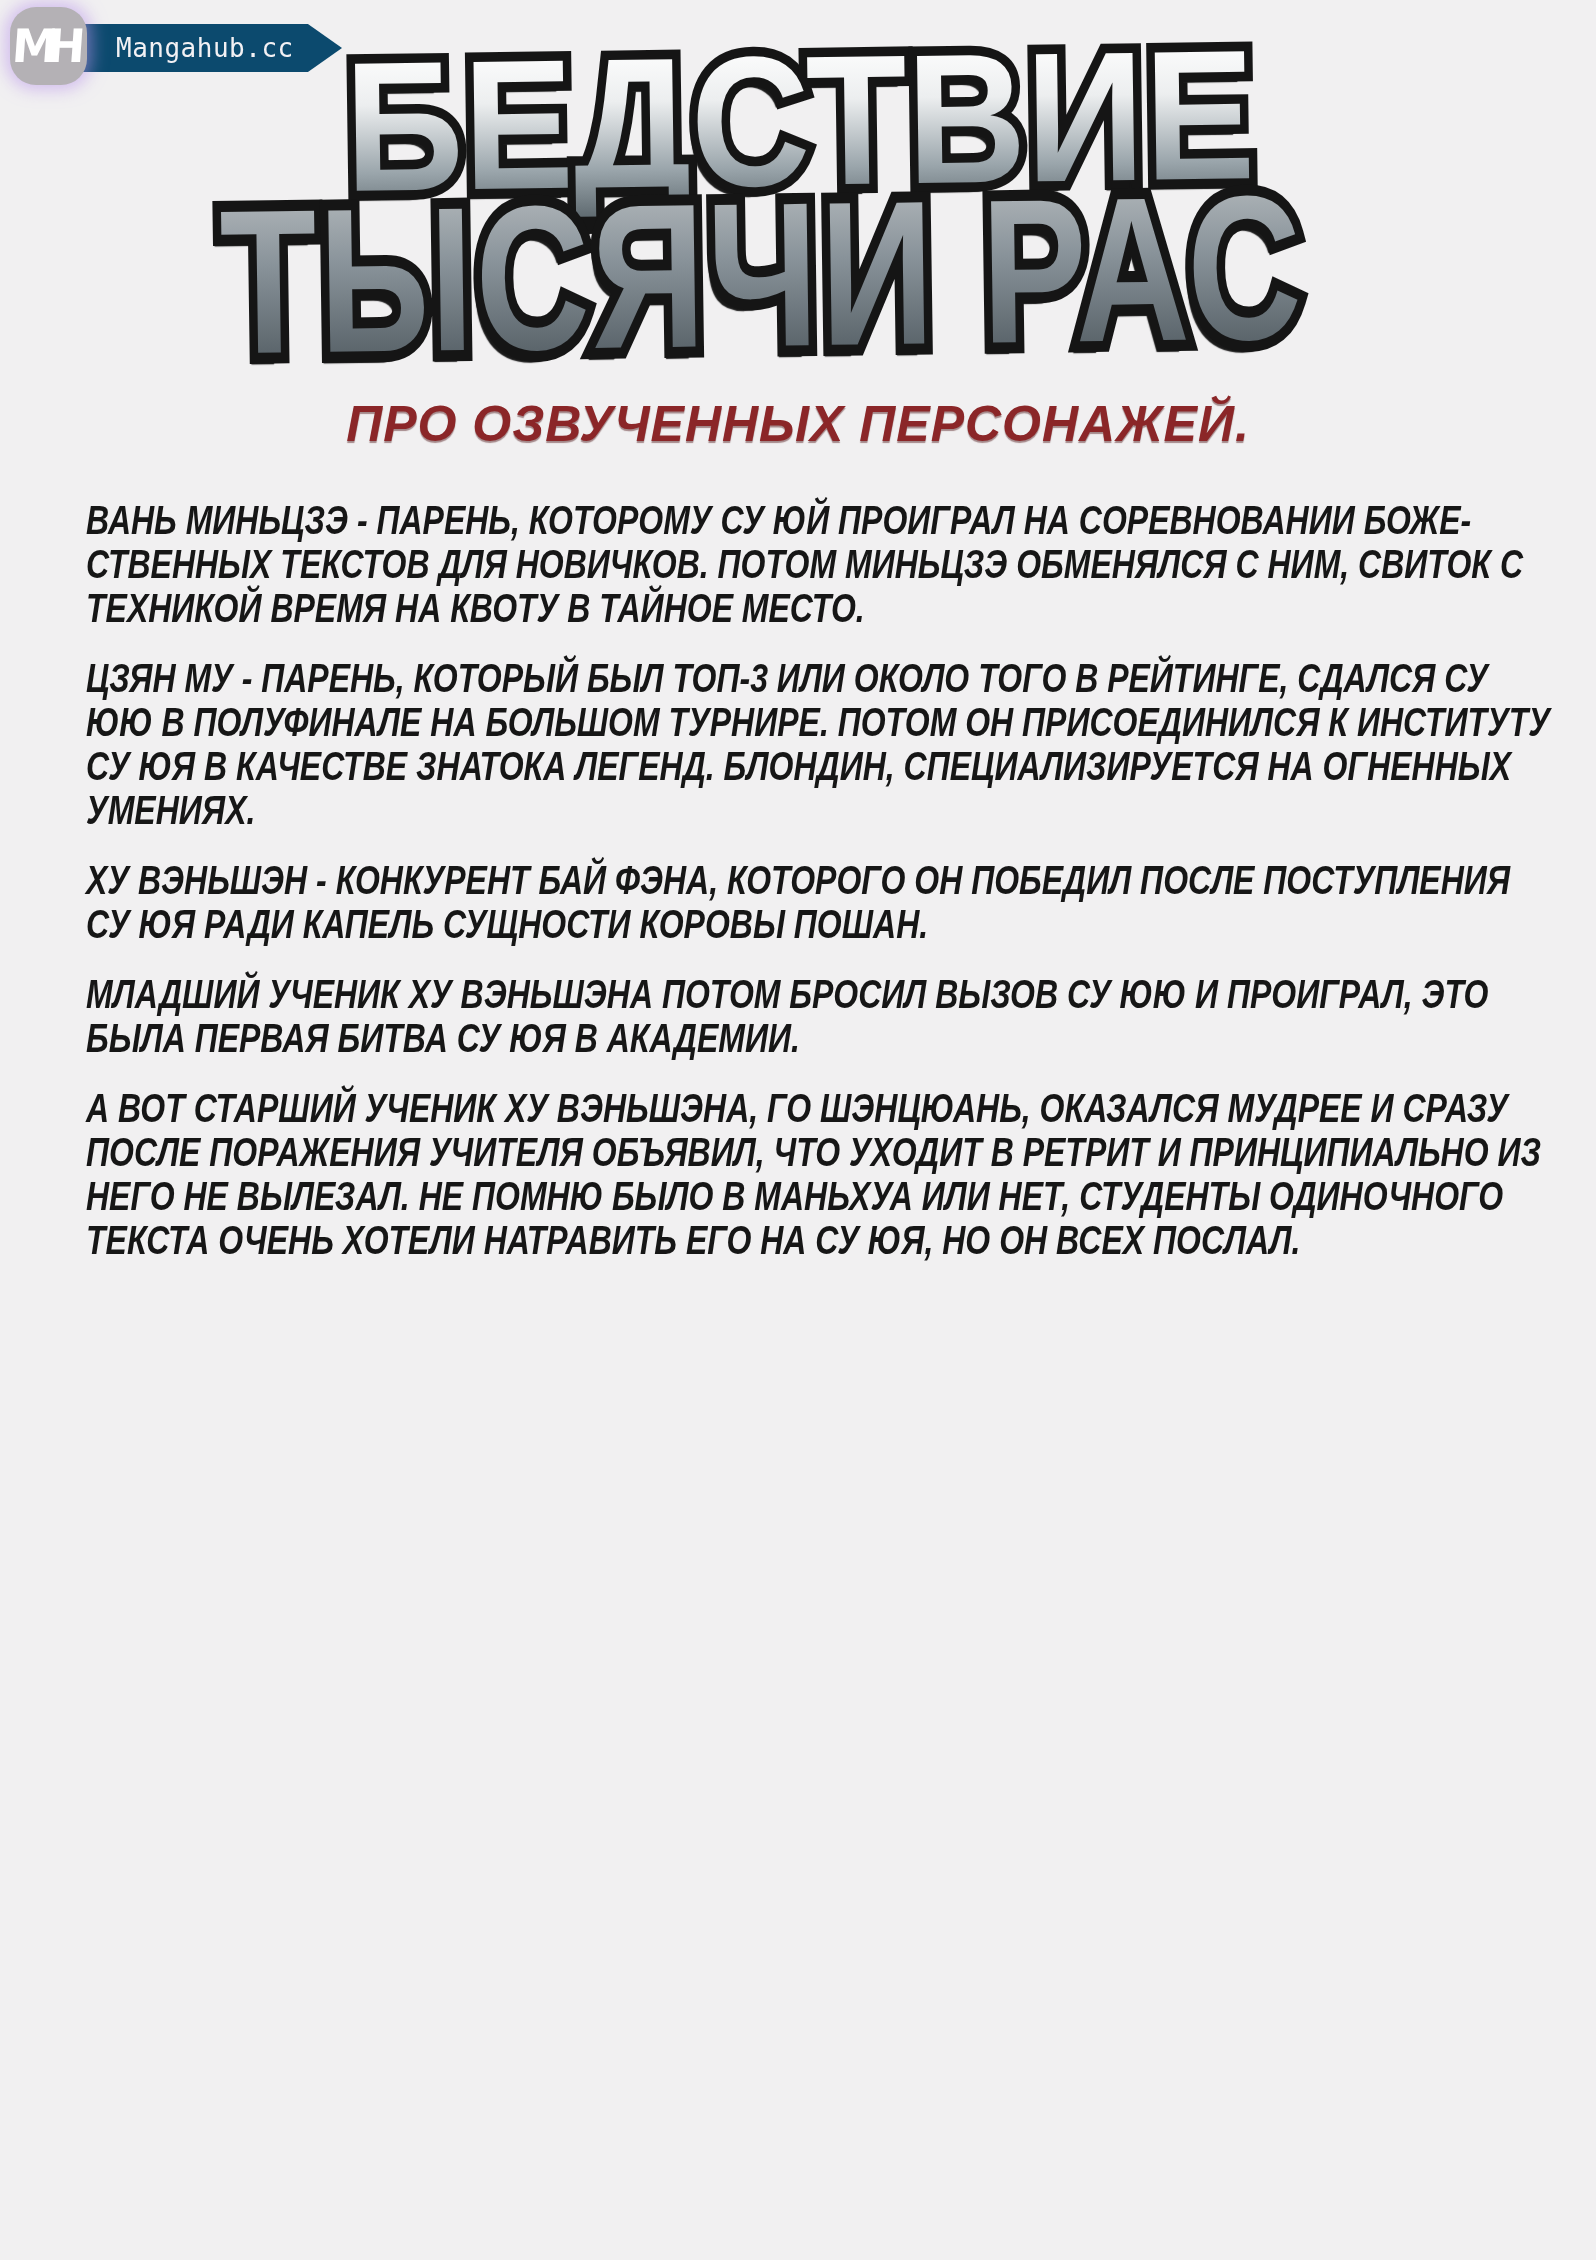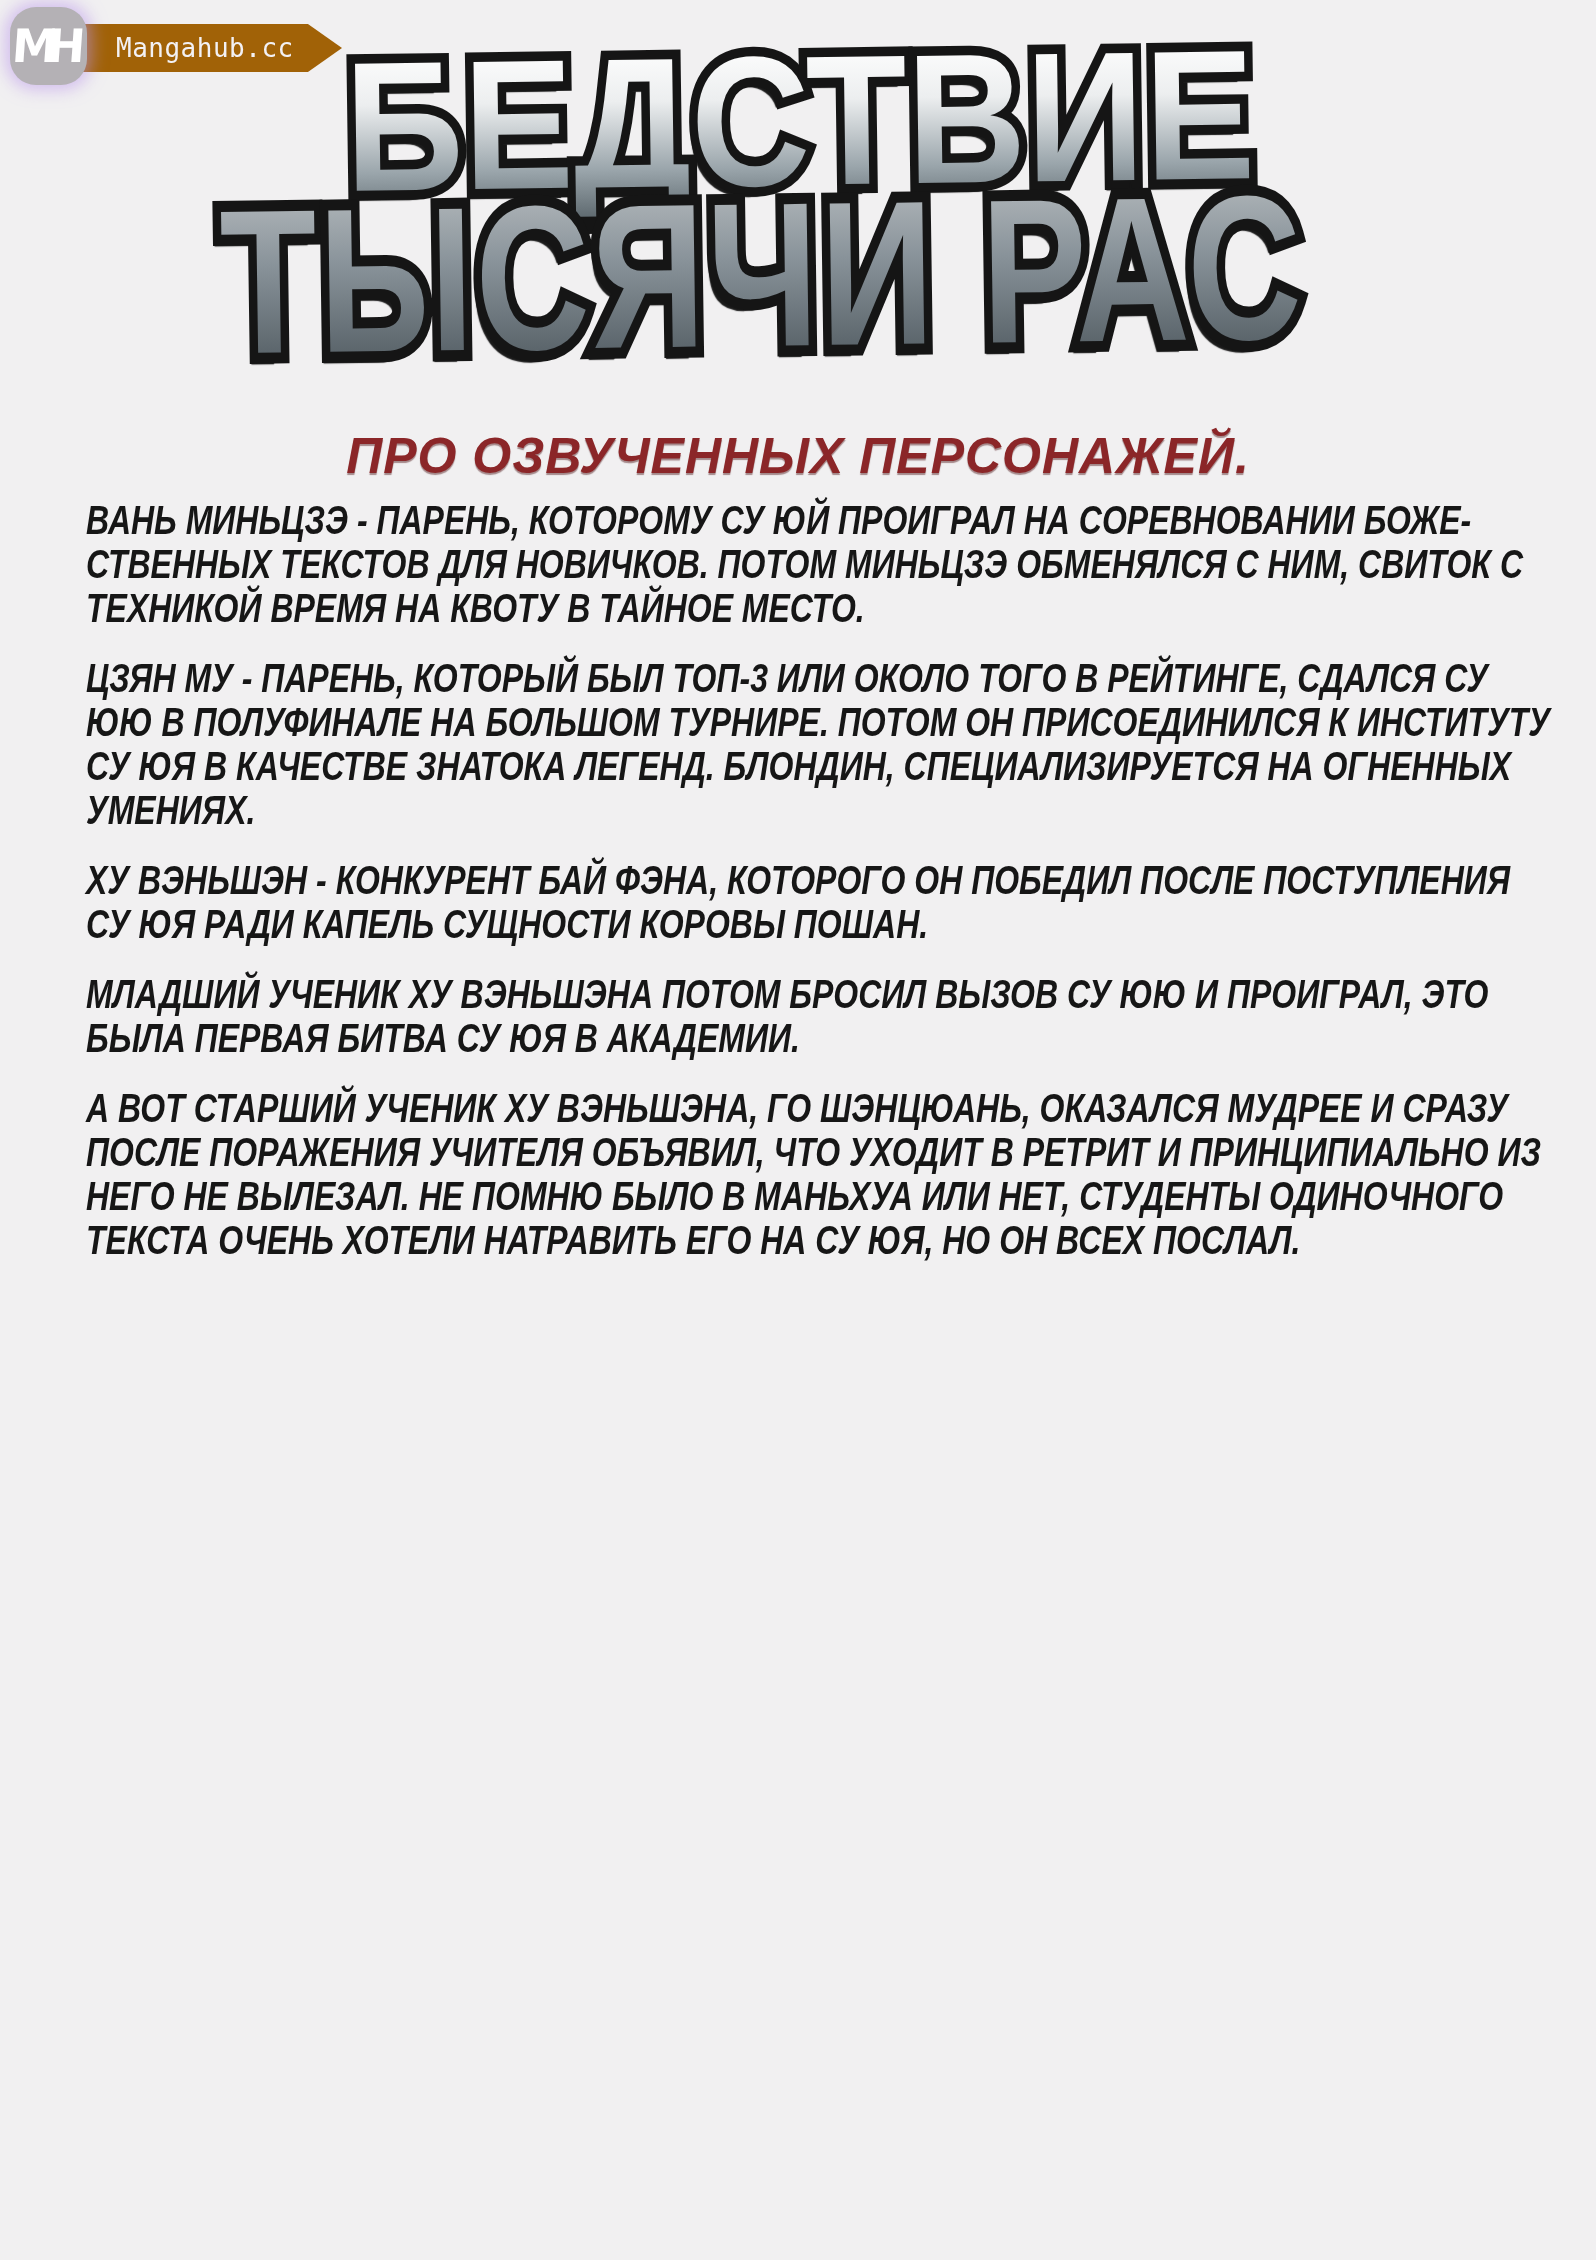--- a/index.html
+++ b/index.html
@@ -11,21 +11,21 @@
     background:#f1f0f1;
     overflow:hidden;
     font-family:"Liberation Sans", sans-serif;
   }
 
   
   .logo-wrap { position:absolute; left:0; top:0; width:420px; height:110px; }
   .banner {
     position:absolute; left:80px; top:24px;
     width:262px; height:48px;
-    background:#a16207;
+    background:#0c4a6e;
     clip-path:polygon(0 0, 87% 0, 100% 50%, 87% 100%, 0 100%);
     display:flex; align-items:center;
     padding-left:36px;
     filter:drop-shadow(0 0 6px rgba(240,170,220,0.75));
     z-index:1;
   }
   .banner .site-name {
     font-family:"DejaVu Sans Mono", monospace;
     font-size:26px; color:#f3f1f4; letter-spacing:0.5px;
   }
@@ -74,21 +74,20 @@
 
   
   .subtitle {
     position:absolute; top:395px; left:0; width:100%;
     text-align:center;
     font-weight:bold; font-style:italic;
     font-size:50px; letter-spacing:1px;
     color:#8b2628;
     text-shadow:0 2px 1px rgba(70,12,14,0.45);
     white-space:nowrap;
-    margin-top:32px;
   }
 
   
   .body-text {
     position:absolute; left:86px; top:498px;
     transform:scaleX(0.80); transform-origin:left top;
     color:#161616;
     font-weight:bold; font-style:italic;
     font-size:40px; letter-spacing:0;
   }

